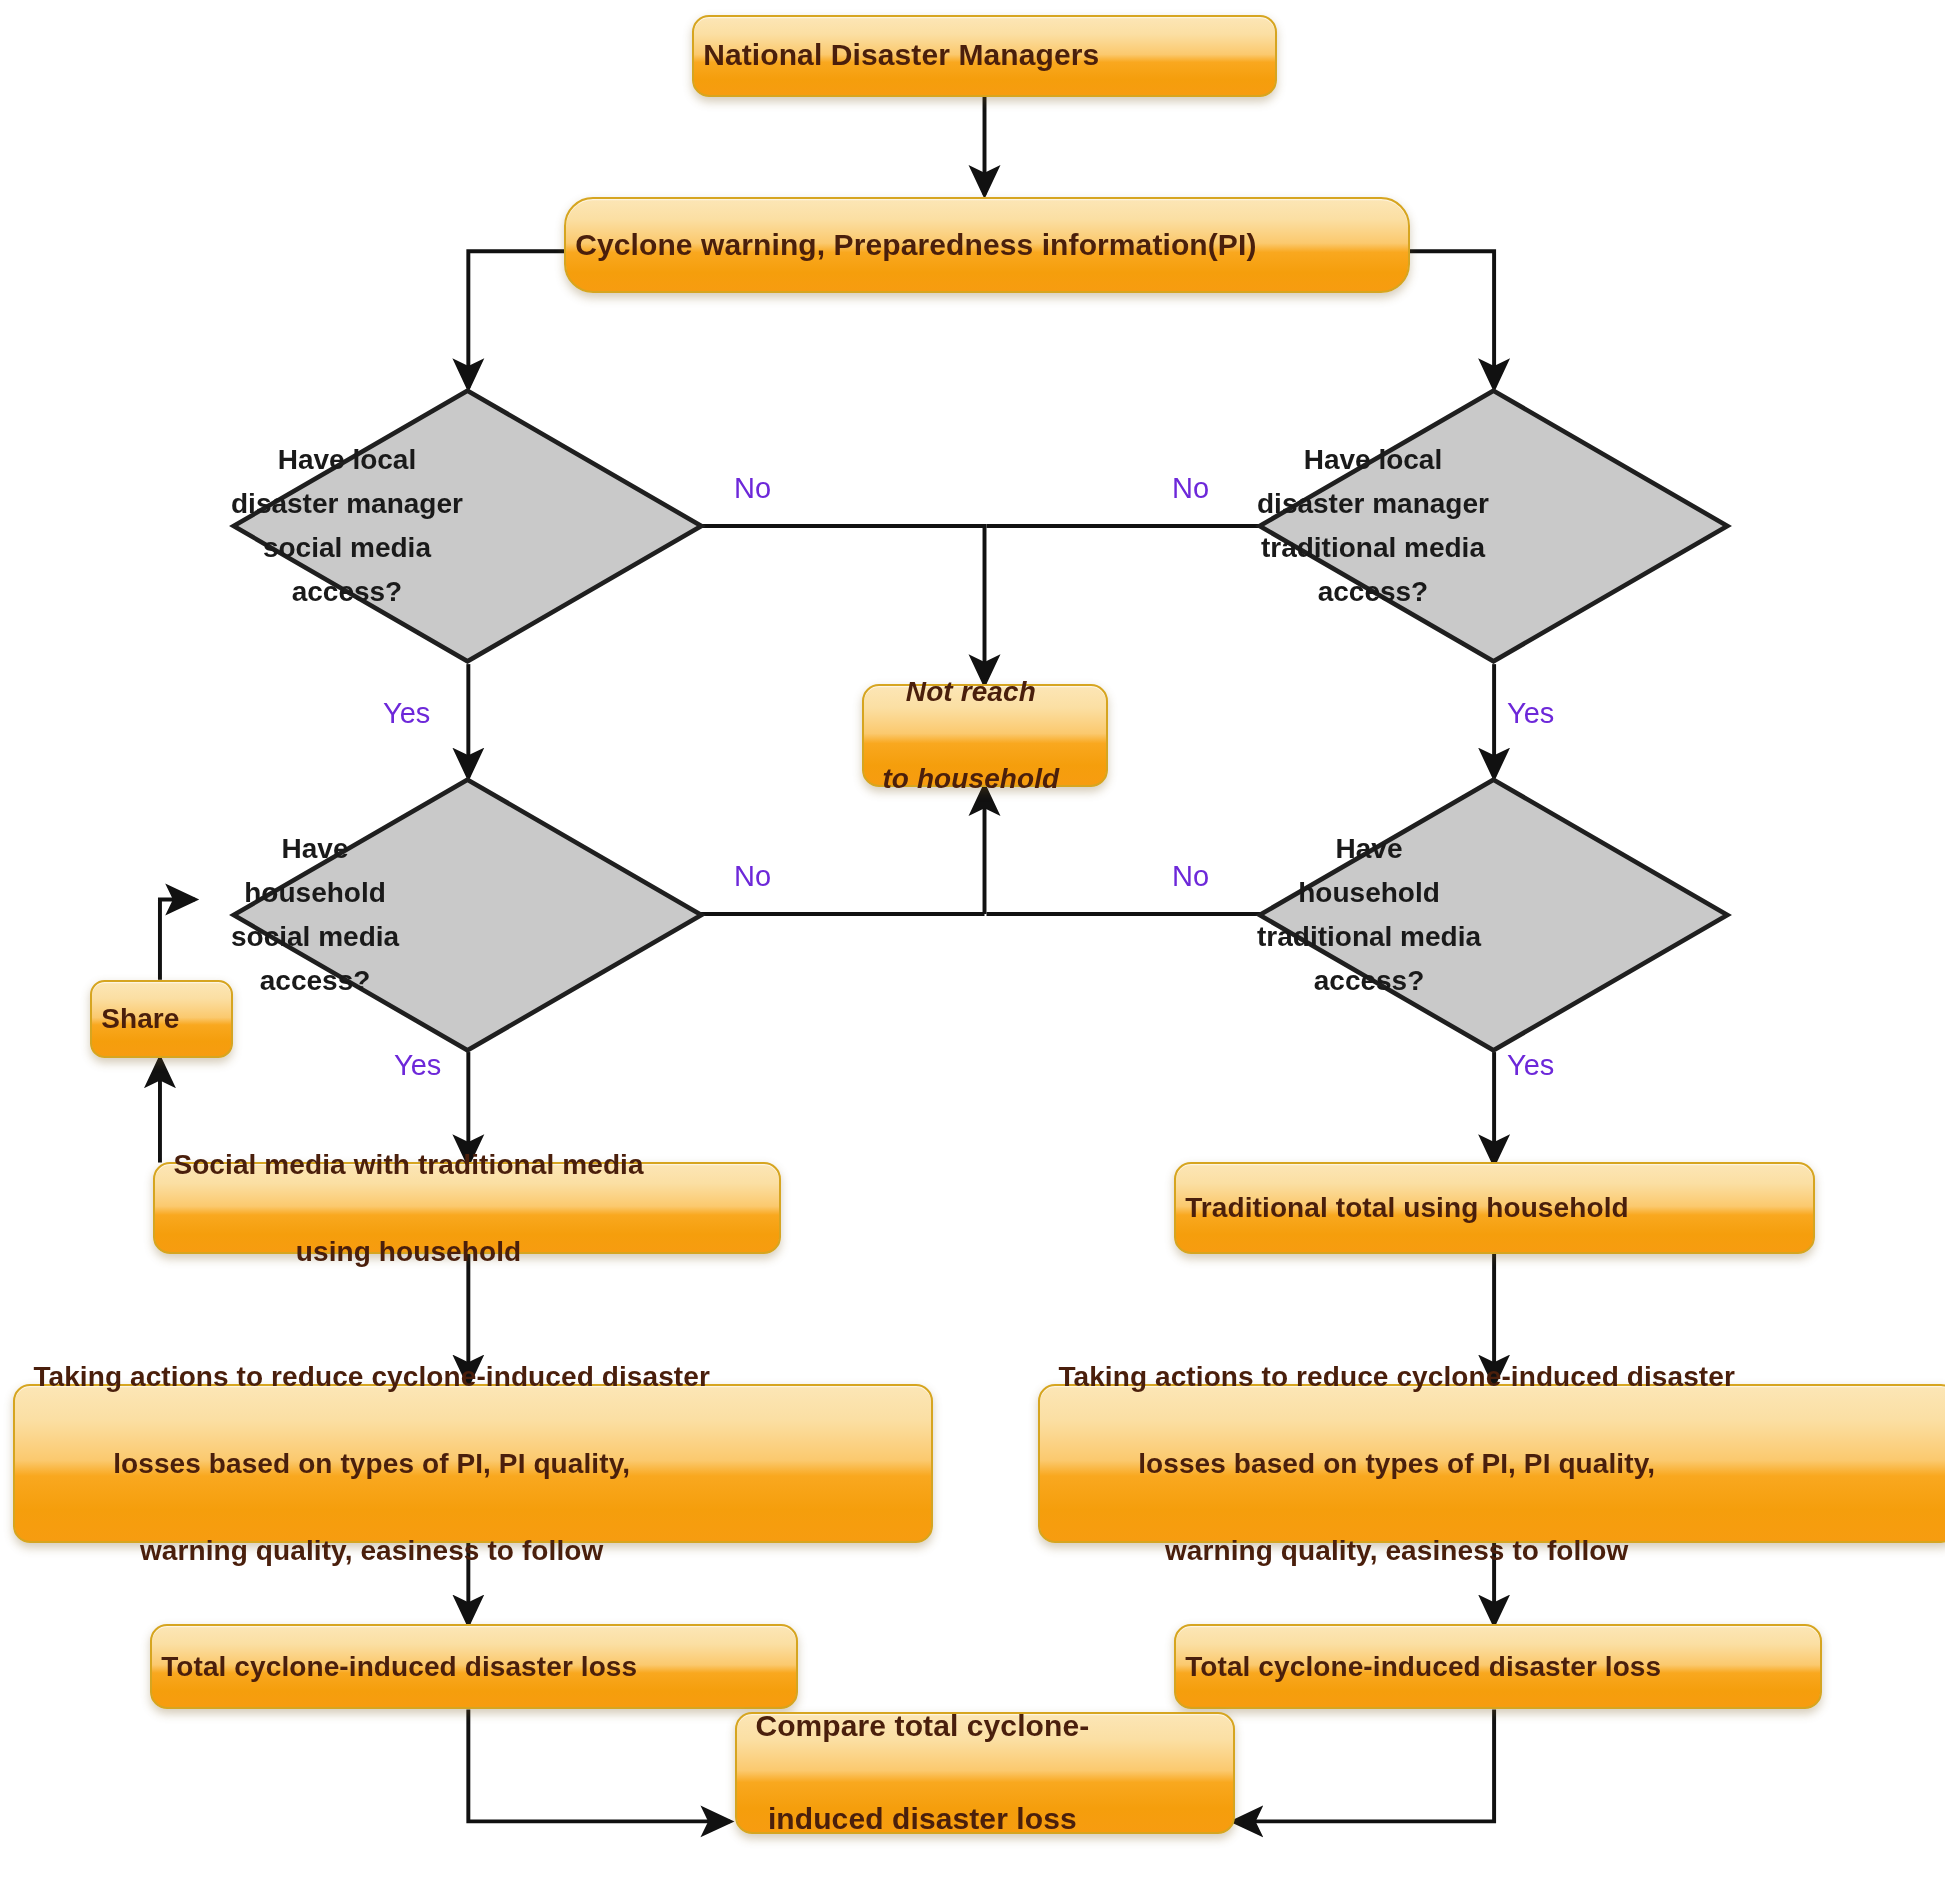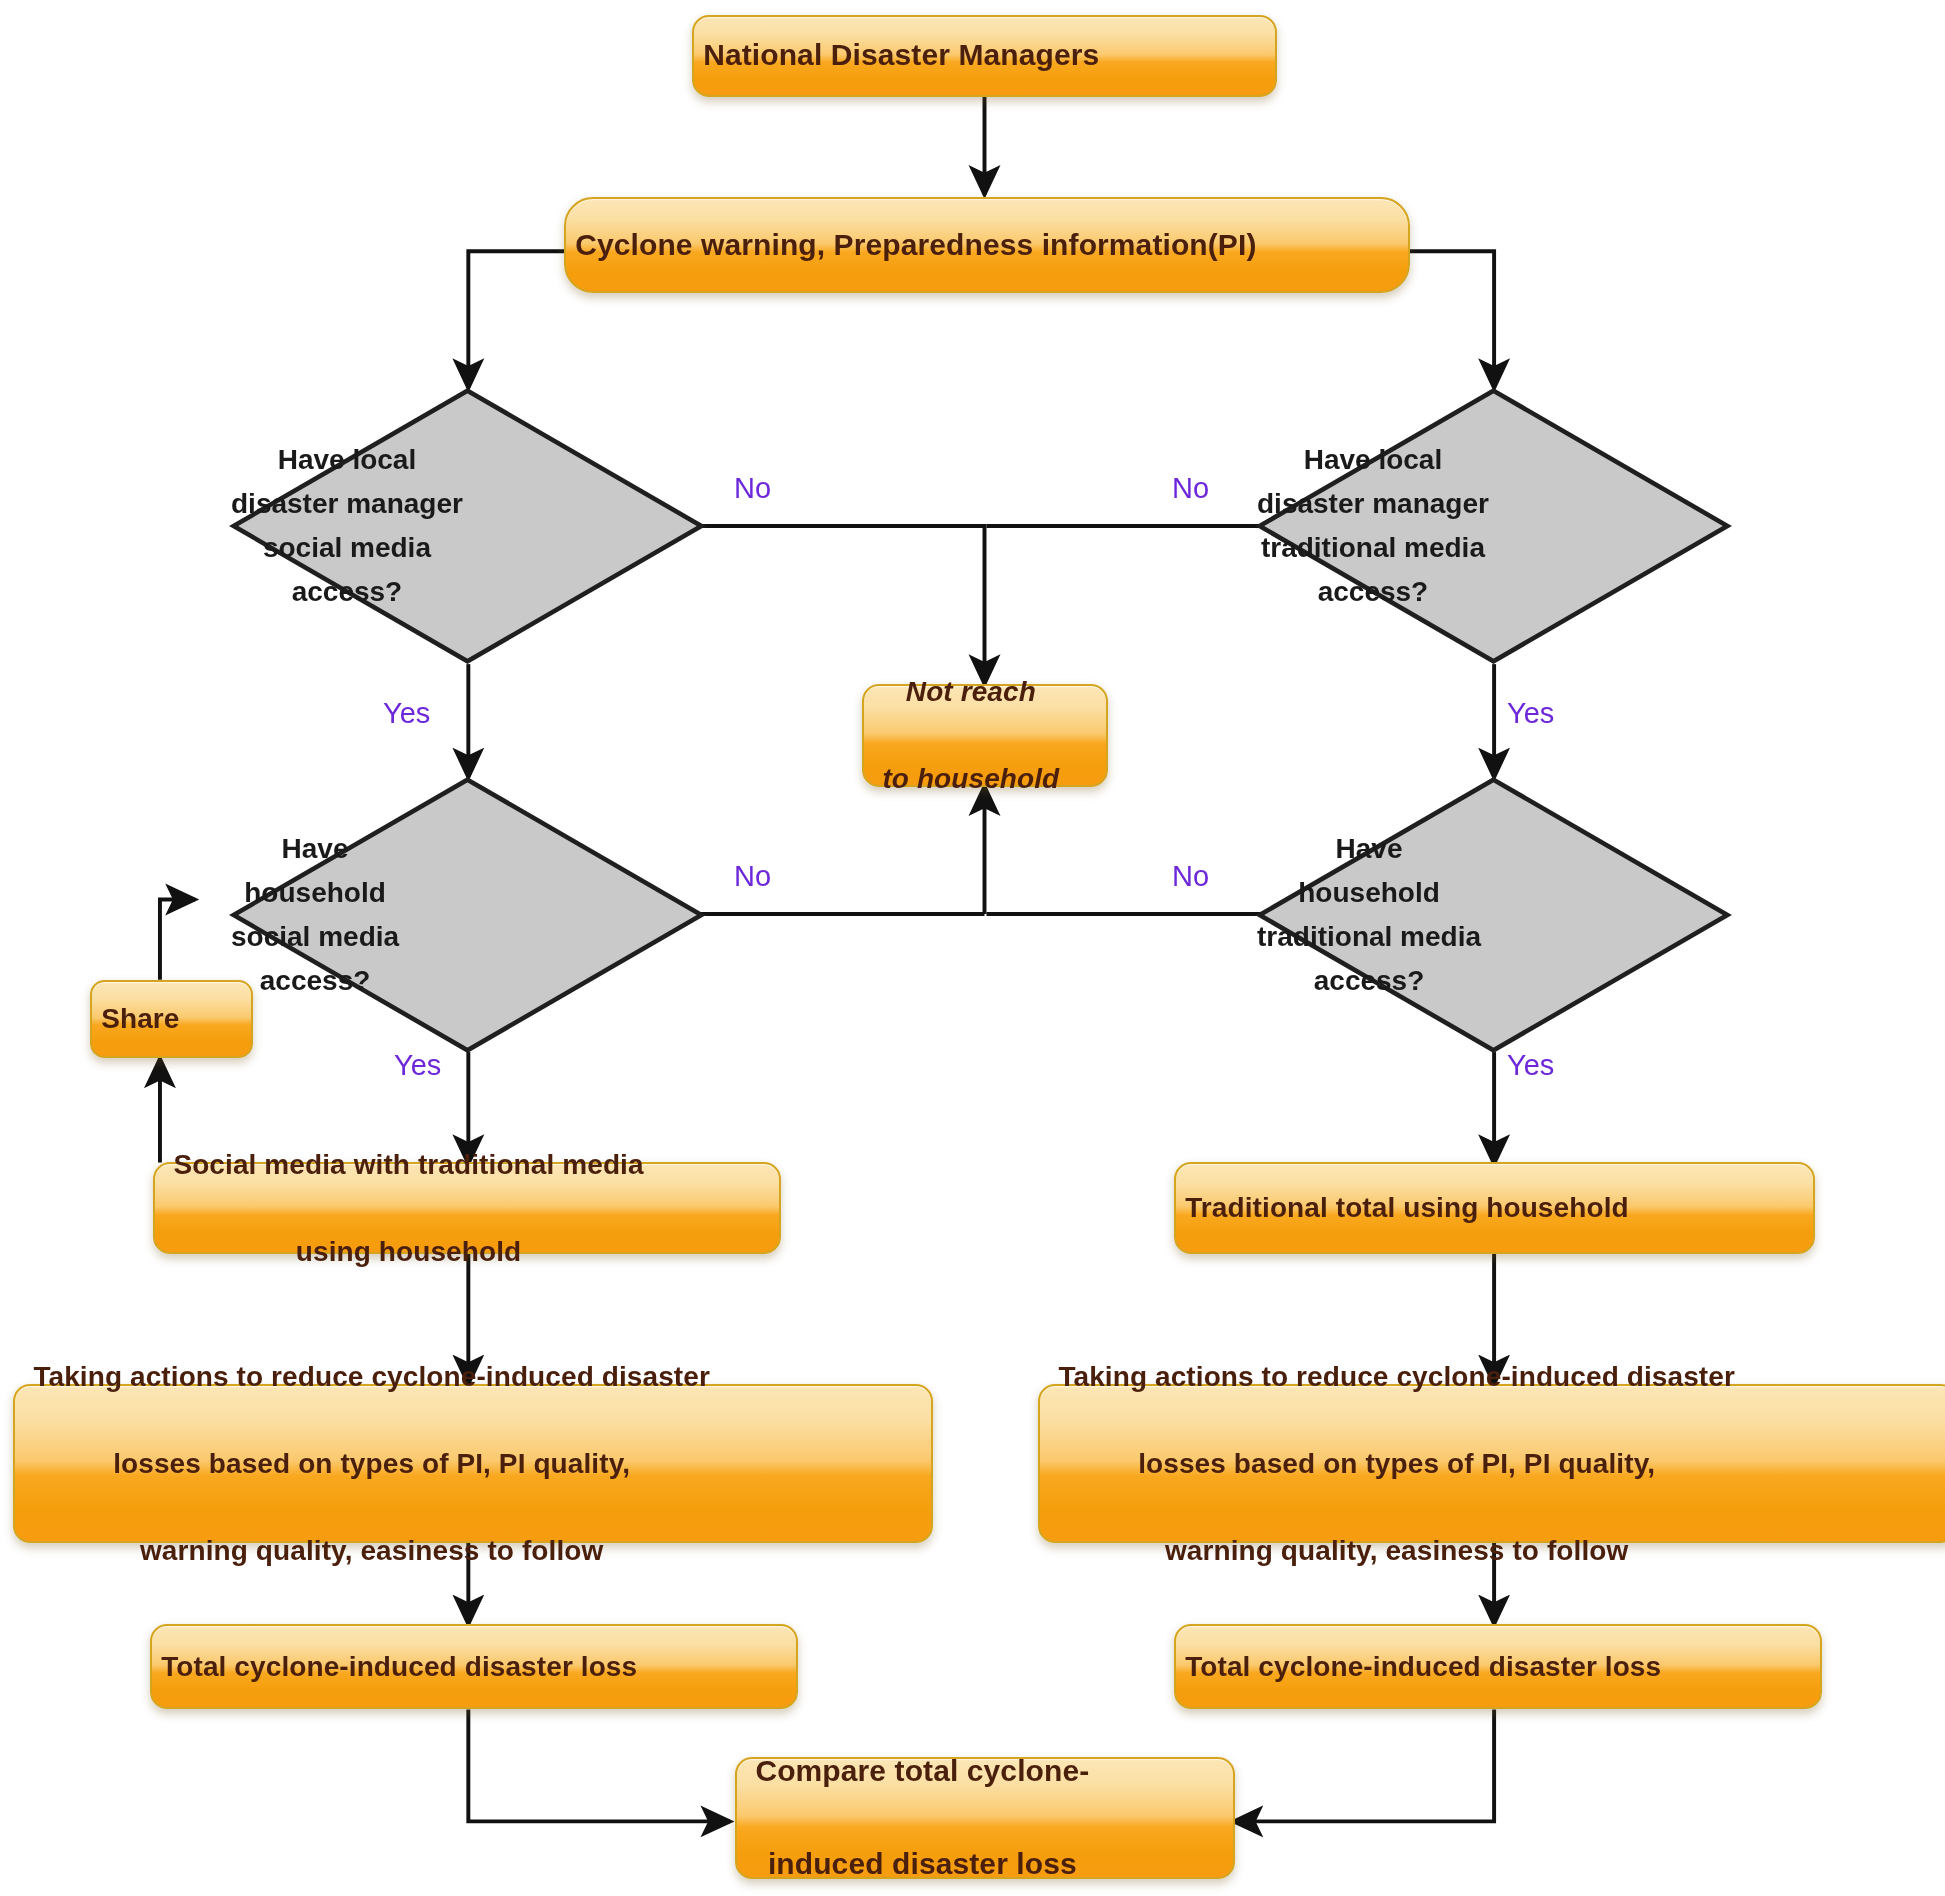--- a/index.html
+++ b/index.html
@@ -202,21 +202,21 @@
     <div class="dtext" style="font-size:28px;">
       <div>
         <div>Have</div>
         <div>household</div>
         <div>traditional media</div>
         <div>access?</div>
       </div>
     </div>
   </div>
 
-  <div class="box" style="left:90px; top:980px; width:163px; height:78px; font-size:28px; border-radius:14.5px;">
+  <div class="box" style="left:90px; top:980px; width:143px; height:78px; font-size:28px; border-radius:14.5px;">
     <span>Share</span>
   </div>
 
   <div class="box" style="left:153px; top:1162px; width:628px; height:92px; font-size:28px;">
     <span>
       <span>Social media with traditional media</span><br>
       <span>using household</span>
     </span>
   </div>
 
@@ -241,21 +241,21 @@
   </div>
 
   <div class="box" style="left:150px; top:1624px; width:648px; height:85px; font-size:28px;">
     <span>Total cyclone-induced disaster loss</span>
   </div>
 
   <div class="box" style="left:1174px; top:1624px; width:648px; height:85px; font-size:28px;">
     <span>Total cyclone-induced disaster loss</span>
   </div>
 
-  <div class="box" style="left:735px; top:1757px; width:500px; height:122px; font-size:30px;">
+  <div class="box" style="left:735px; top:1712px; width:500px; height:122px; font-size:30px;">
     <span>
       <span>Compare total cyclone-</span><br>
       <span>induced disaster loss</span>
     </span>
   </div>
 
   <div class="elabel" style="left:734px; top:472px; font-size:29px;">No</div>
 
   <div class="elabel" style="left:1172px; top:472px; font-size:29px;">No</div>
 

